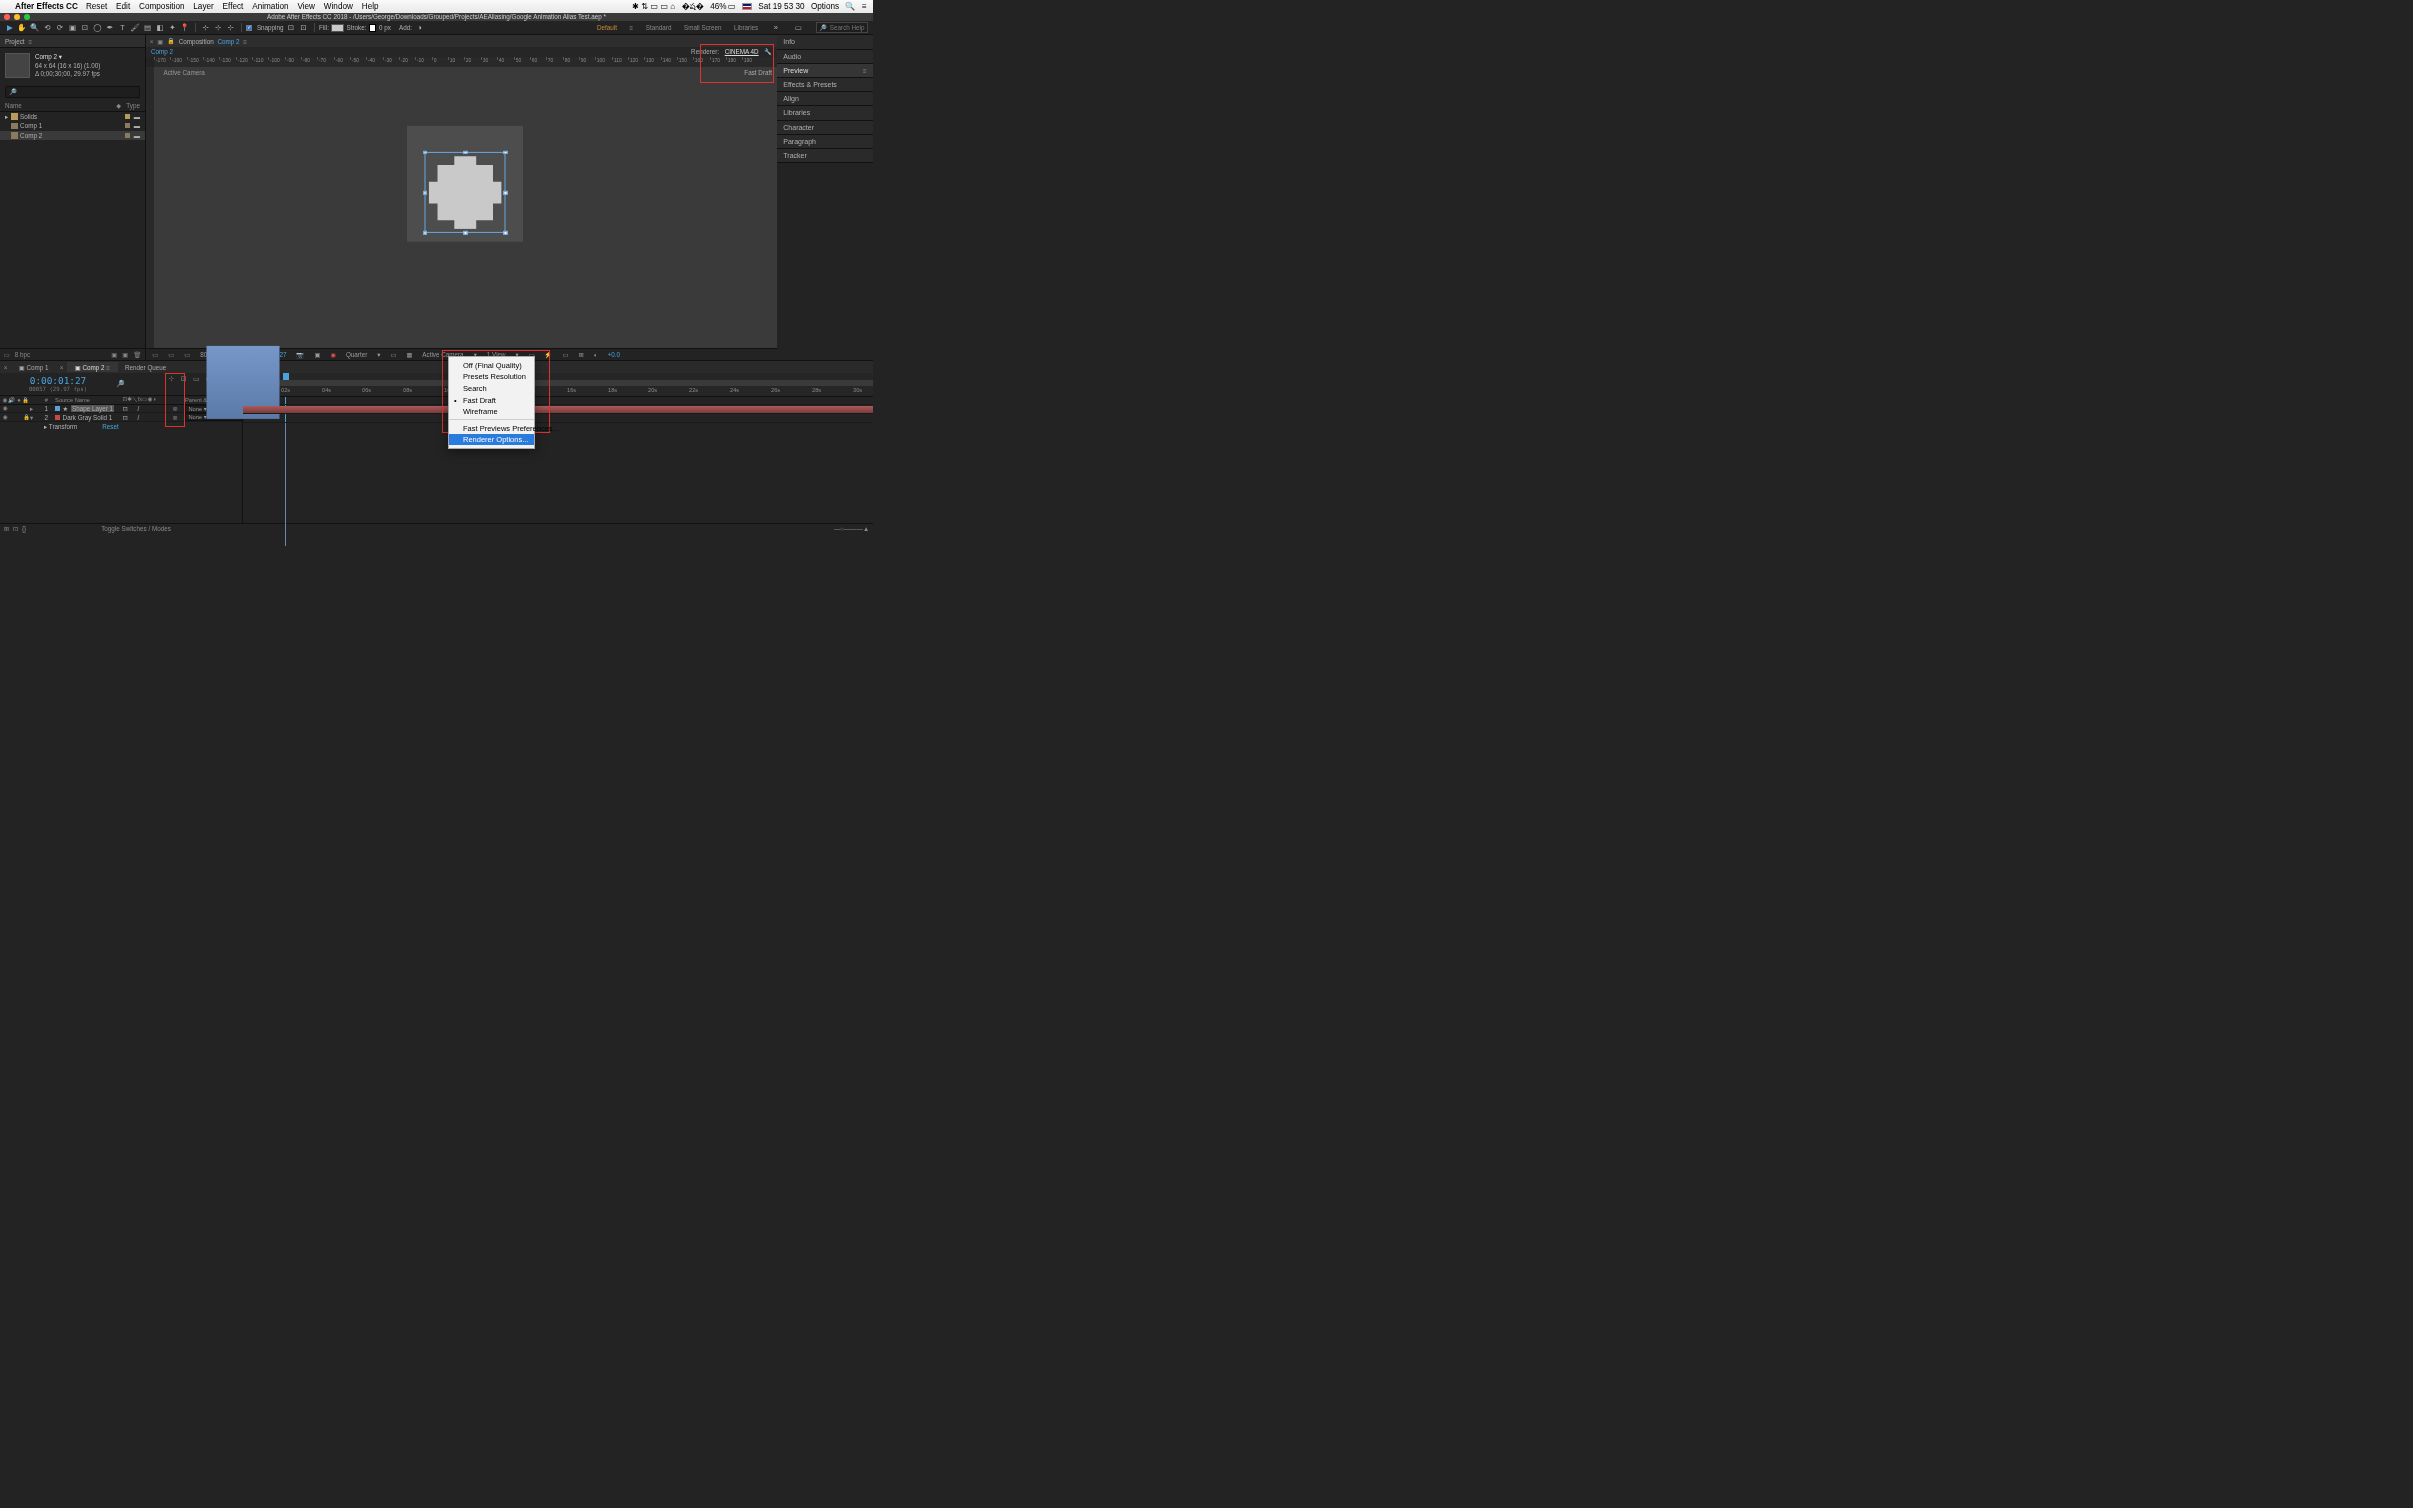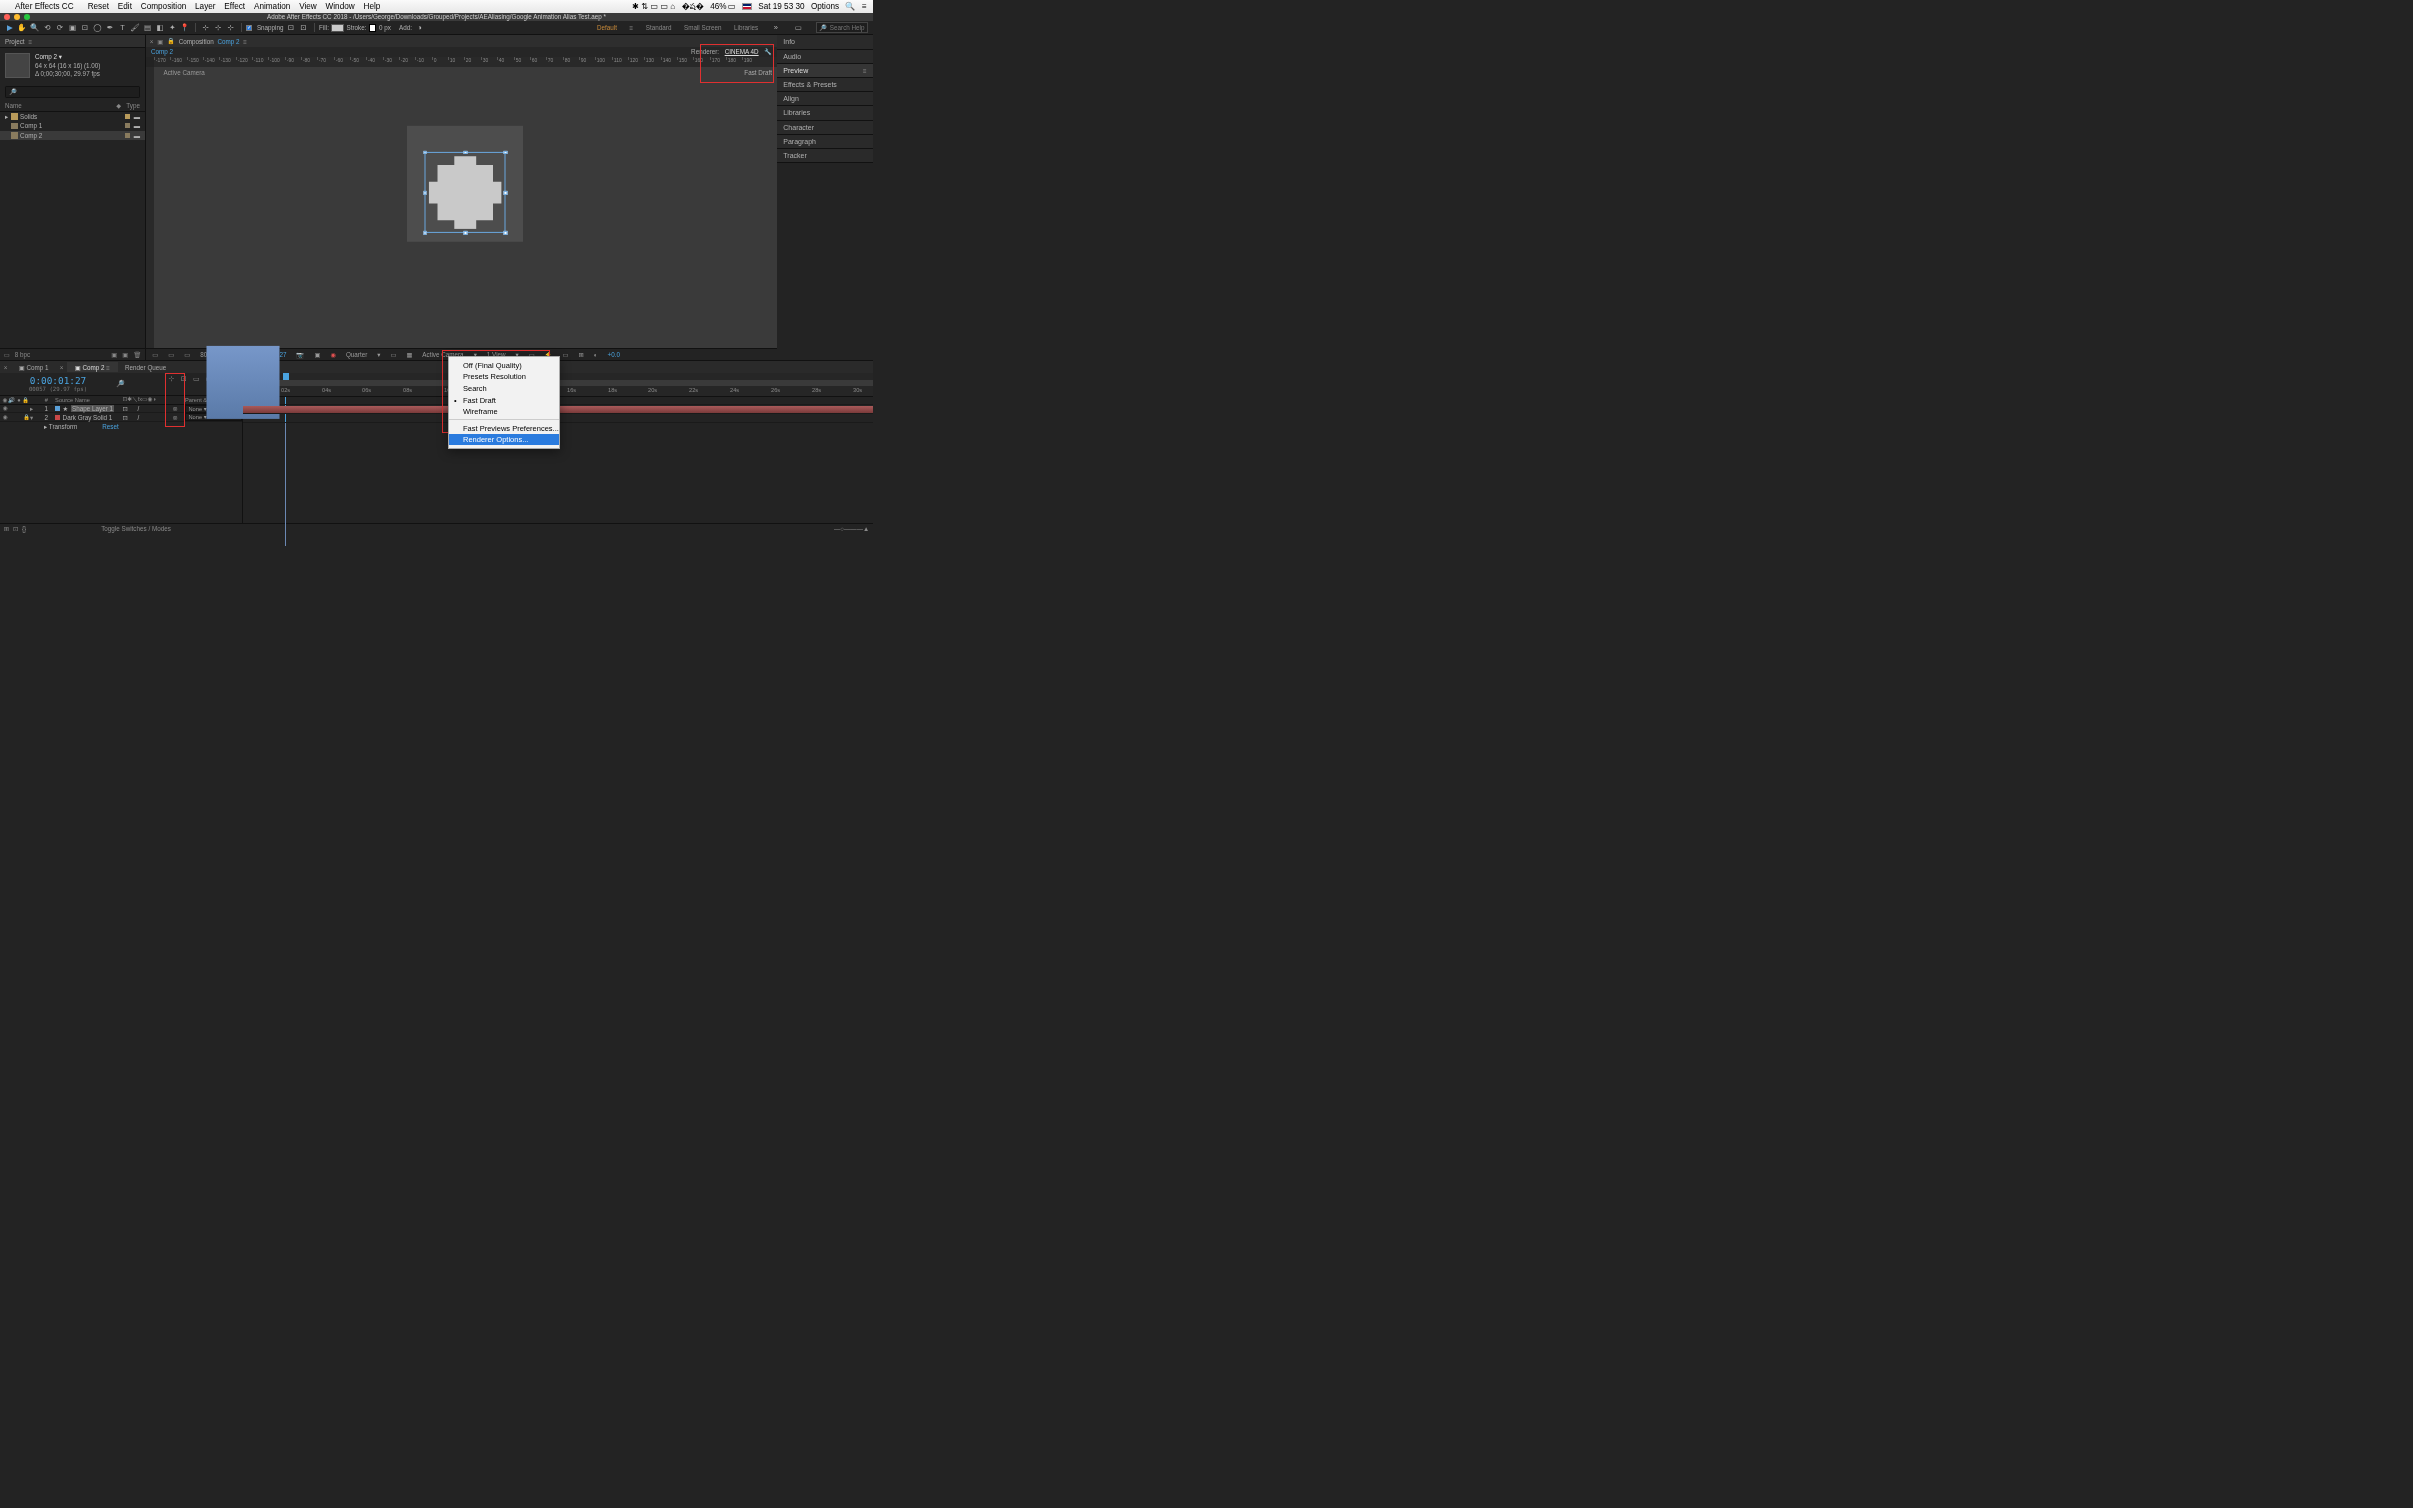--- a/index.html
+++ b/index.html
@@ -1,21 +1,21 @@
 <!DOCTYPE html>
 <html style="font-size:10px"><head>
 <meta charset="utf-8">
 <style>
 * { margin:0; padding:0; box-sizing:border-box; font-family:"Helvetica Neue",Arial,sans-serif; }
 body { background:#232323; color:#b0b0b0; font-size:7px; width:873px; height:546px; overflow:hidden; position:relative; }
 
 
 .mac-menubar { height:12.6px; background:linear-gradient(#fafafa,#e8e8e8); display:flex; align-items:center; padding:0 6.3px; color:#000; font-size:8.2px; }
 .mac-menubar .apple { margin-right:8.8px; }
-.mac-menubar .app-name { font-weight:400; margin-right:14px; }
+.mac-menubar .app-name { font-weight:700; margin-right:8px; }
 .mac-menubar .menu-item { margin-right:8.8px; }
 .mac-menubar .spacer { flex:1; }
 .mac-menubar .status { margin-left:6.3px; display:flex; align-items:center; gap:1.3px; }
 .mac-menubar .flag { width:10px; height:7px; display:inline-block; background:linear-gradient(to bottom,#012169 0 33%,#fff 33% 66%,#c8102e 66% 100%); border:0.6px solid #999; }
 
 
 .doc-title { height:8.8px; background:#3a3a3a; color:#ccc; font-size:6.3px; text-align:center; line-height:8.8px; position:relative; }
 .traffic { position:absolute; left:3.8px; top:1.3px; display:flex; gap:3.8px; }
 .traffic span { width:6.3px; height:6.3px; border-radius:50%; display:block; }
 .traffic .r{background:#ff5f57}.traffic .y{background:#febc2e}.traffic .g{background:#28c840}
@@ -530,21 +530,21 @@
     <span style="margin-left:auto">—○———▲</span>
   </div>
 
   <div class="redbox" style="top:11.3px; left:165px; width:20px; height:54px"></div>
 
   <div class="redbox" style="top:-11.3px; left:442px; width:108px; height:83px"></div>
 </div>
 
 <div class="redbox red1"></div>
 
-<div class="ctx" style="top:356px; left:448px; width:112px">
+<div class="ctx" style="top:356px; left:448px; width:87px">
   <div class="row">Off (Final Quality)</div>
   <div class="row">Presets Resolution</div>
   <div class="row">Search</div>
   <div class="row checked">Fast Draft</div>
   <div class="row">Wireframe</div>
   <hr>
   <div class="row">Fast Previews Preferences...</div>
   <div class="row hl">Renderer Options...</div>
 </div>
 

